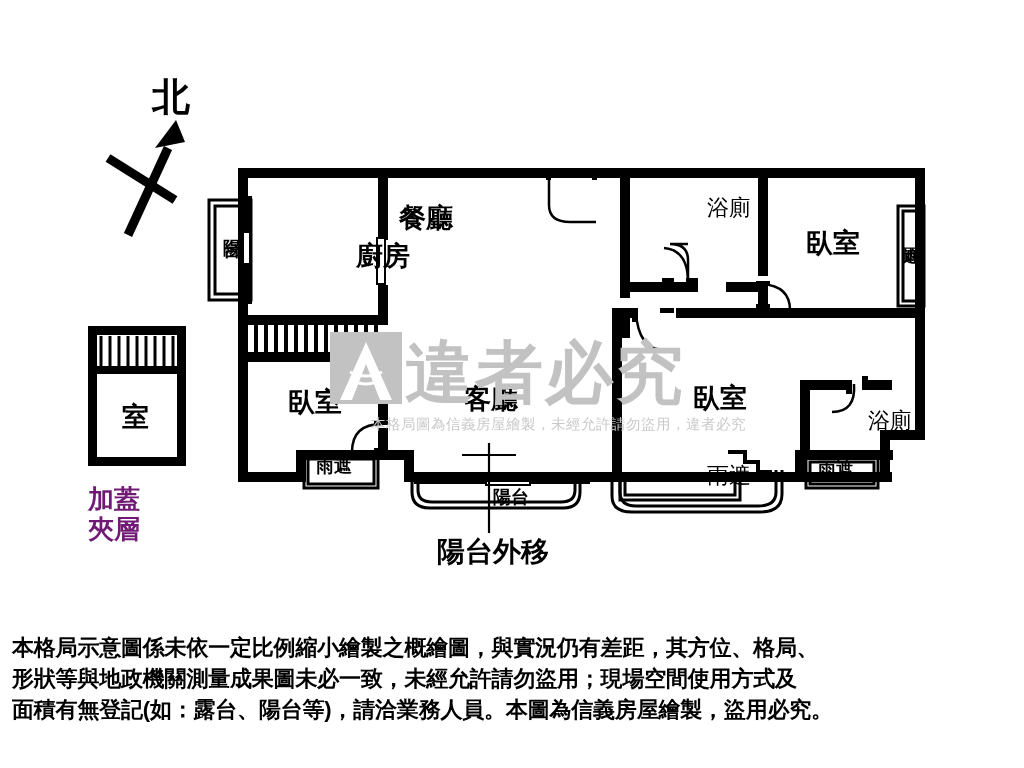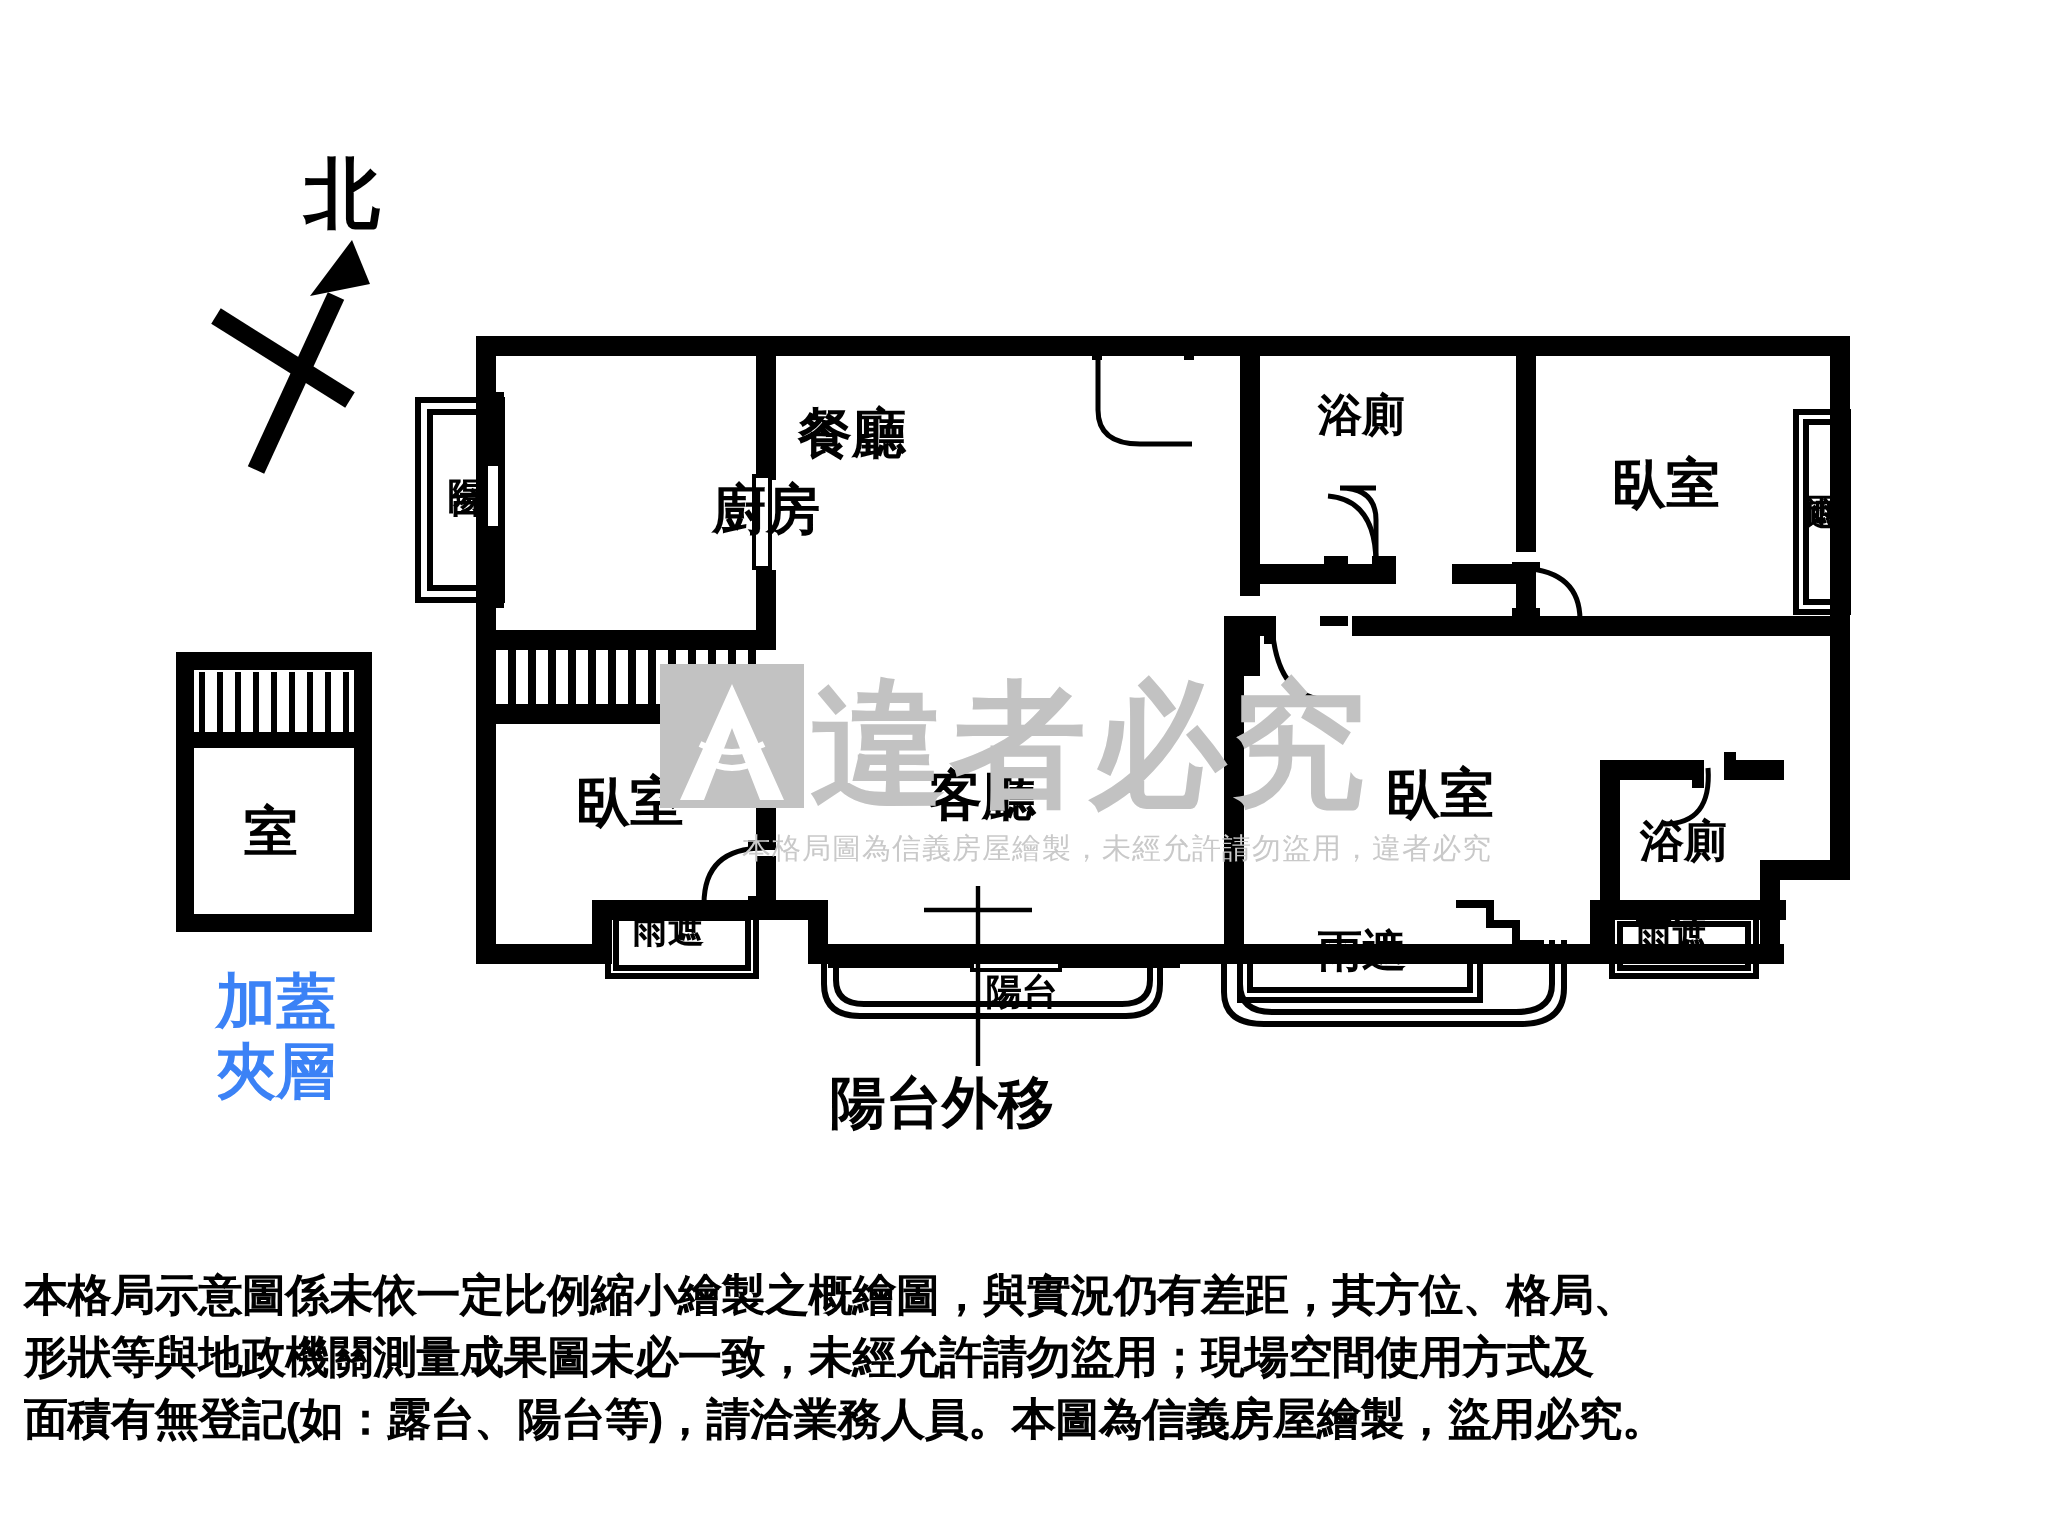--- a/index.html
+++ b/index.html
@@ -35,37 +35,36 @@
     line-height: 1.0;
     letter-spacing: 0px;
   }
   .vert {
     writing-mode: vertical-rl;
     text-orientation: upright;
     line-height: 1.0;
     white-space: nowrap;
   }
   .big { font-size: 27px; font-weight: 700; }
-  .med { font-size: 22px; font-weight: 700; }
+  .med { font-size: 22px; font-weight: 400; margin-left: 48px; }
   .small { font-size: 18px; font-weight: 700; }
   .tiny { font-size: 16px; font-weight: 700; }
   .compass-label {
     position: absolute;
     font-family: "DejaVu Serif", "Liberation Serif", serif;
     font-size: 38px;
     font-weight: 700;
     color: #000;
   }
   .mezz-caption {
     position: absolute;
     font-family: "DejaVu Serif", "Liberation Serif", serif;
-    font-size: 30px;
-    font-weight: 700;
-    color: #3b82f6;
-    text-align: center;
+    font-size: 26px;
+    font-weight: 700;
+    color: #701a75;
     line-height: 1.15;
   }
   .callout {
     position: absolute;
     font-family: "DejaVu Serif", "Liberation Serif", serif;
     font-size: 28px;
     font-weight: 700;
     color: #000;
     white-space: nowrap;
   }
@@ -352,21 +351,21 @@
   <div class="lbl med" style="left:820px; top:410px;">浴廁</div>
 
   <div class="lbl small" style="left:316px; top:457px;">雨遮</div>
 
   <div class="lbl med" style="left:659px; top:465px;">雨遮</div>
 
   <div class="lbl small" style="left:818px; top:460px;">雨遮</div>
 
   <div class="lbl small" style="left:493px; top:488px;">陽台</div>
 
-  <div class="callout" style="left:415px; top:533px;">陽台外移</div>
+  <div class="callout" style="left:437px; top:533px;">陽台外移</div>
 
   <div id="watermark">
     <svg id="wm-mark" viewBox="0 0 72 72">
       <rect x="0" y="0" width="72" height="72" fill="#c2c2c2"></rect>
       <path d="M 36 10 L 62 68 L 50 68 L 36 32 L 22 68 L 10 68 Z" fill="#ffffff"></path>
       <path d="M 20 40 Q 36 48 52 40" fill="none" stroke="#ffffff" stroke-width="3"></path>
       <path d="M 22 48 Q 36 56 50 48" fill="none" stroke="#ffffff" stroke-width="3"></path>
     </svg>
     <div id="wm-text">違者必究</div>
   </div>

